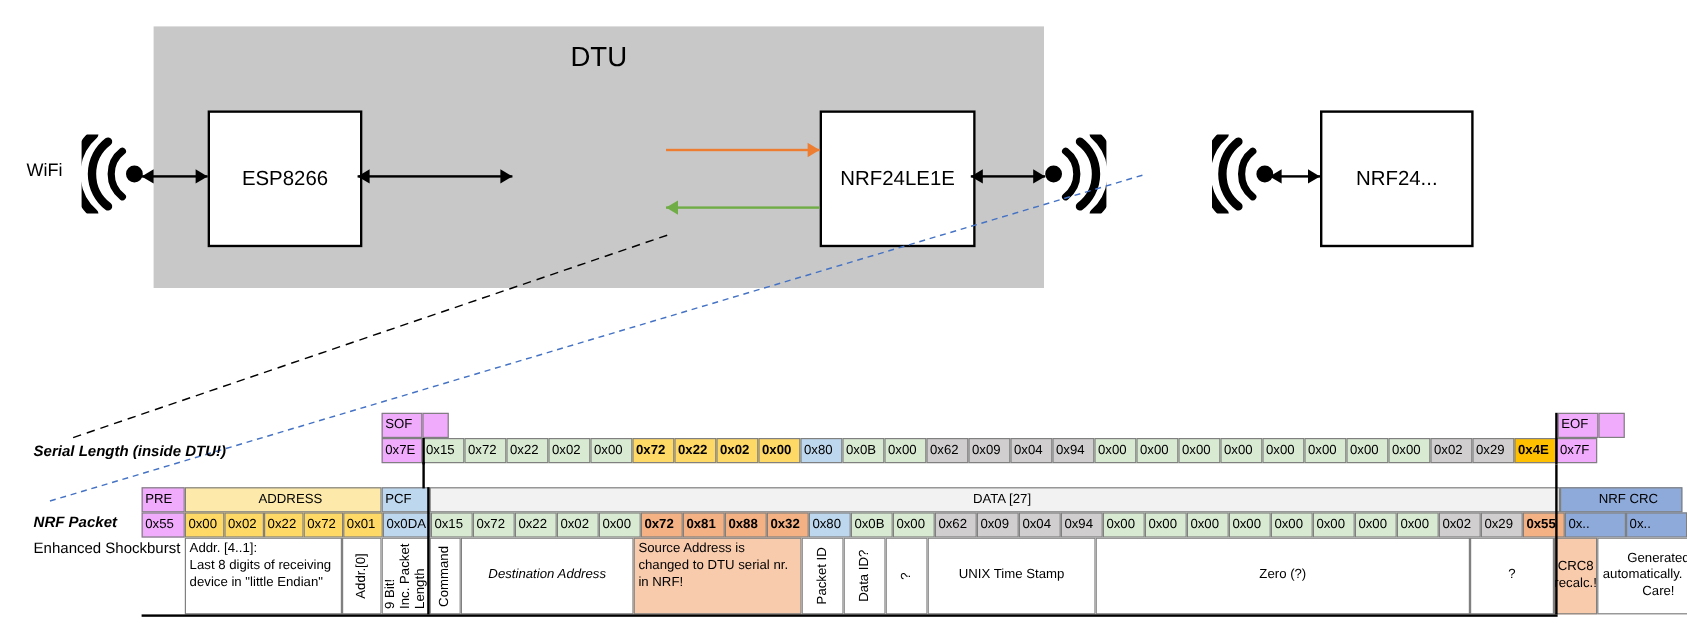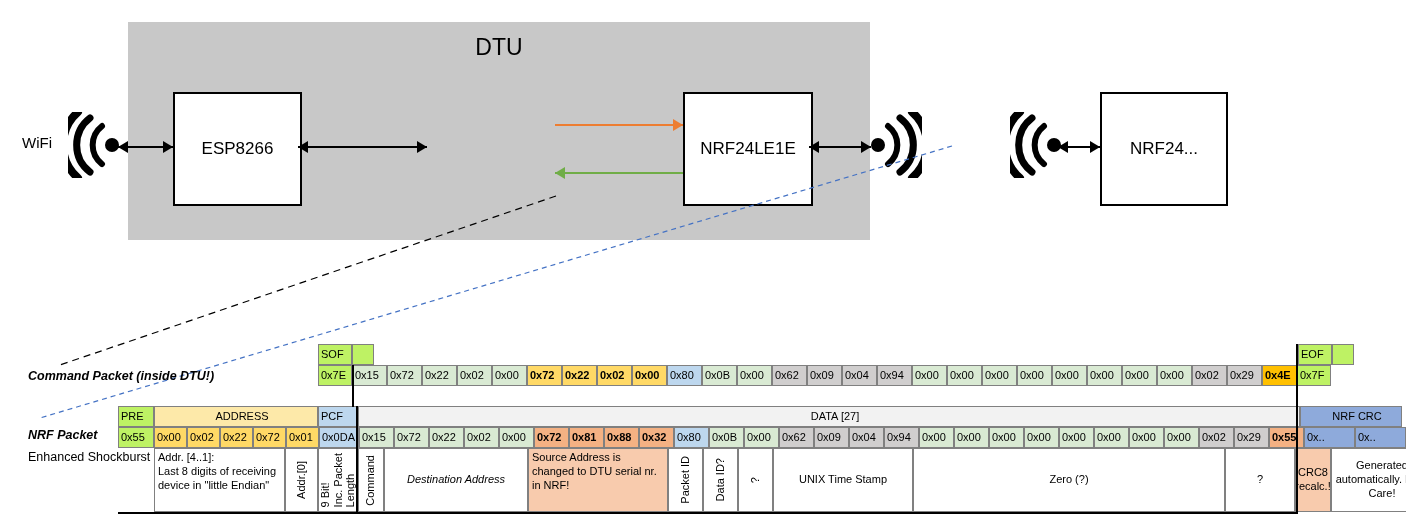--- a/index.html
+++ b/index.html
@@ -35,21 +35,21 @@
 
   .rowlabel{position:absolute;font-size:12.5px;font-weight:bold;font-style:italic;}
   .rowlabel.plain{font-weight:normal;font-style:normal;}
 
   .cellrow{position:absolute;display:flex;}
   .cell{box-sizing:border-box;border:1px solid #808080;height:21px;line-height:19px;
         font-size:11px;text-align:left;padding-left:2px;overflow:hidden;white-space:nowrap;}
   .cell.ctr{text-align:center;padding-left:12px;}
   .cell.bold{font-weight:bold;}
 
-  .c-gray{background:#bef264;}
+  .c-gray{background:#f0abfc;}
   .c-green{background:#D9EAD3;}
   .c-yellow{background:#FFD966;}
   .c-lyellow{background:#FDE9A9;}
   .c-blue{background:#BDD7EE;}
   .c-dgray{background:#D0CECE;}
   .c-orange{background:#FFC000;}
   .c-salmon{background:#F4B183;}
   .c-lsalmon{background:#F8CBAD;}
   .c-white{background:#ffffff;}
   .c-dblue{background:#8EAADB;}
@@ -134,21 +134,21 @@
   <div class="arrowhead ah-right" style="left:1090px;top:141px;"></div>
 </div>
 
 <svg id="callouts">
   <line x1="556" y1="196" x2="60" y2="365" stroke="#000" stroke-width="1.2" stroke-dasharray="7,5"></line>
   <line x1="952" y1="146" x2="40" y2="418" stroke="#4472C4" stroke-width="1.2" stroke-dasharray="5,4"></line>
 </svg>
 
 <div id="packets">
 
-  <div class="rowlabel" style="left:28px;top:29px;">Command Packet (inside DTU!)</div>
+  <div class="rowlabel" style="left:28px;top:29px;">Serial Length (inside DTU!)</div>
   <div class="rowlabel" style="left:28px;top:88px;">NRF Packet</div>
   <div class="rowlabel plain" style="left:28px;top:110px;">Enhanced Shockburst</div>
 
   <div class="cellrow" style="left:318px;top:4px;">
     <div class="cell c-gray" style="width:34px;">SOF</div>
     <div class="cell c-gray" style="width:22px;"></div>
   </div>
   <div class="cellrow" style="left:1298px;top:4px;">
     <div class="cell c-gray" style="width:34px;">EOF</div>
     <div class="cell c-gray" style="width:22px;"></div>

